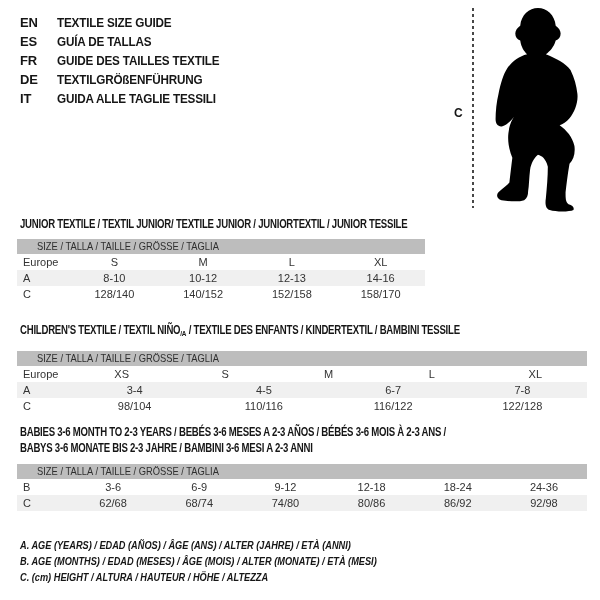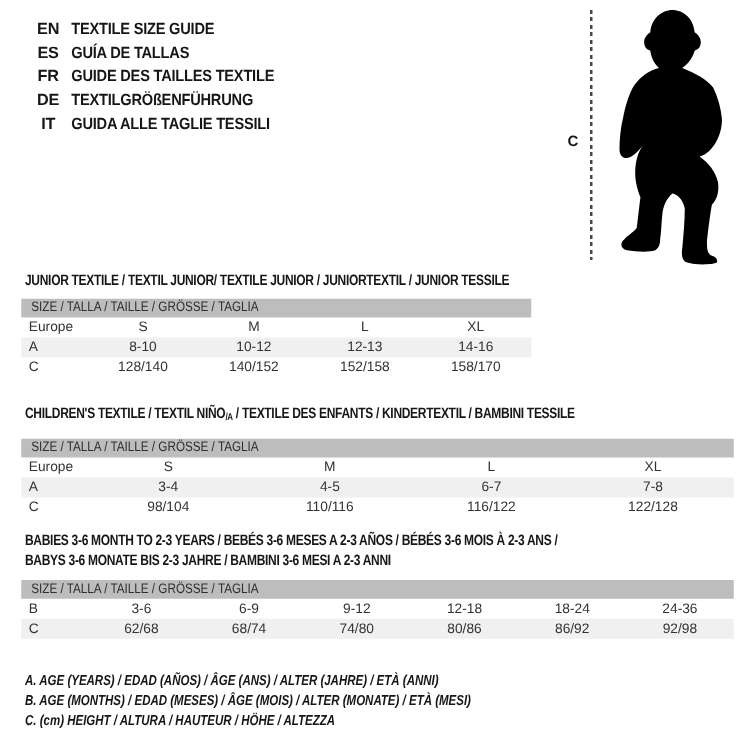--- a/index.html
+++ b/index.html
@@ -18,35 +18,35 @@
     position:relative;overflow:hidden;
     -webkit-font-smoothing:antialiased;
   }
   .squeeze{display:inline-block;transform:scaleX(0.80);transform-origin:0 50%;white-space:nowrap;}
   .squeeze-85{display:inline-block;transform:scaleX(0.85);transform-origin:0 50%;white-space:nowrap;}
   .squeeze-90{display:inline-block;transform:scaleX(0.90);transform-origin:0 50%;white-space:nowrap;}
 
   
   .lang-block{position:absolute;left:20px;top:13px;}
   .lang-row{height:19px;line-height:19px;font-size:13px;font-weight:bold;letter-spacing:-0.2px;}
-  .lang-code{display:inline-block;width:37px;text-align:center;}
+  .lang-code{display:inline-block;width:37px;}
   
   .figure{position:absolute;left:452px;top:6px;width:146px;height:210px;}
   .c-label{position:absolute;left:2px;top:100px;font-size:12px;font-weight:bold;}
   .dash-line{
     position:absolute;left:20px;top:2px;width:2px;height:200px;
     background:repeating-linear-gradient(to bottom,var(--dash) 0 3px,transparent 3px 6px);
   }
   .figure svg{position:absolute;left:27px;top:0;}
 
   
   .tbl-title{position:absolute;left:20px;font-size:12px;font-weight:bold;letter-spacing:-0.3px;line-height:16px;}
   .sub{font-size:8px;position:relative;top:2px;}
   .tbl{position:absolute;left:17px;font-size:11px;color:var(--table-text);}
-  .bar{height:15px;line-height:15px;background:var(--header-bar);color:#2e2e2e;padding-left:8px;font-size:11px;}
+  .bar{height:15px;line-height:15px;background:var(--header-bar);color:#2e2e2e;padding-left:20px;font-size:11px;}
   .row{display:flex;height:16px;line-height:16px;}
   .row .lbl{width:53px;padding-left:6px;box-sizing:border-box;flex:none;}
   .row .val{flex:1;text-align:center;}
   .tbl .row:nth-child(3){background:var(--row-stripe);}
 
   .t1{top:239px;width:408px;}
   .title-1{top:216px;}
   .t2{top:351px;width:570px;}
   .title-2{top:322px;}
   .t3{top:464px;width:570px;}
@@ -130,20 +130,21 @@
   </div>
 </div>
 
 <div class="tbl-title title-2">
   <span class="squeeze"><span>CHILDREN'S TEXTILE / TEXTIL NIÑO</span><span class="sub">/A</span><span> / TEXTILE DES ENFANTS / KINDERTEXTIL / BAMBINI TESSILE</span></span>
 </div>
 <div class="tbl t2">
   <div class="bar"><span class="squeeze-85">SIZE / TALLA / TAILLE / GRÖSSE / TAGLIA</span></div>
   <div class="row">
     <span class="lbl">Europe</span>
+    <span class="val">XS</span>
     <span class="val">S</span>
     <span class="val">M</span>
     <span class="val">L</span>
     <span class="val">XL</span>
   </div>
   <div class="row">
     <span class="lbl">A</span>
     <span class="val">3-4</span>
     <span class="val">4-5</span>
     <span class="val">6-7</span>

